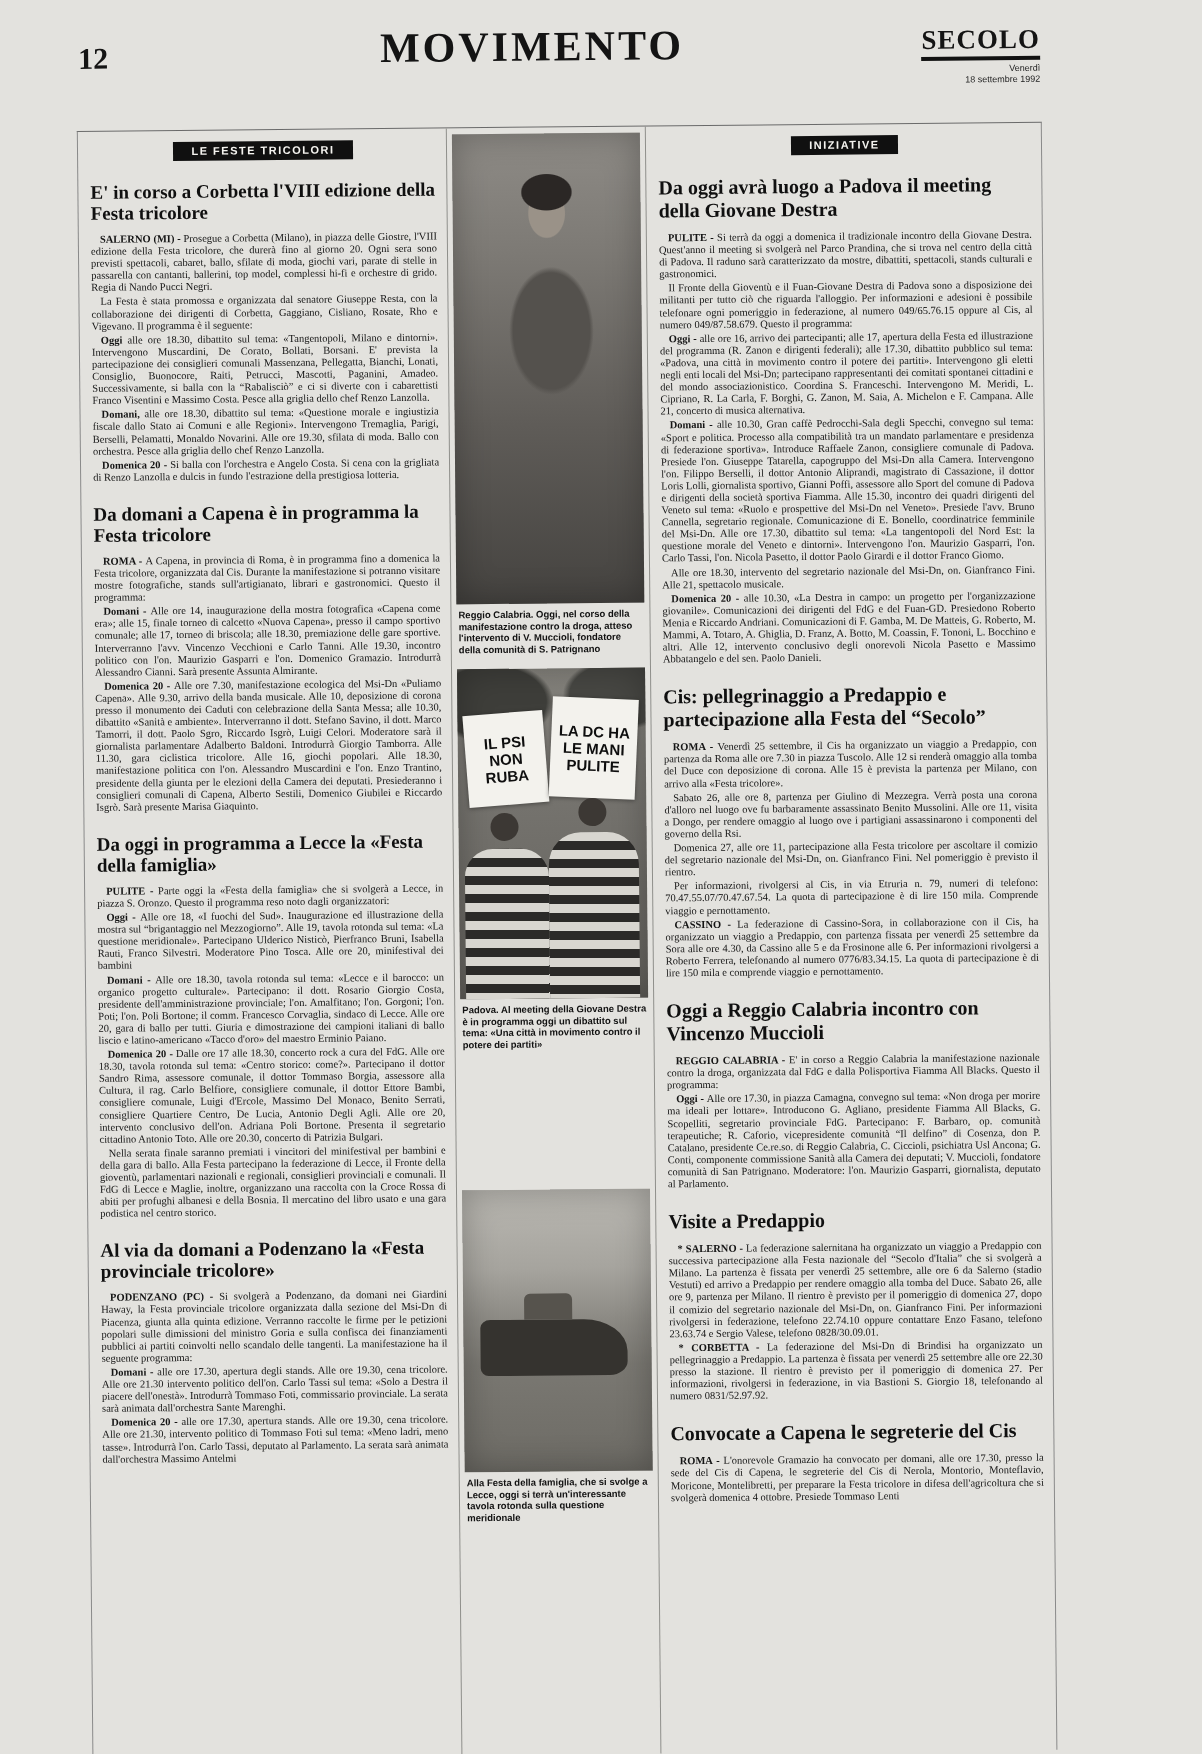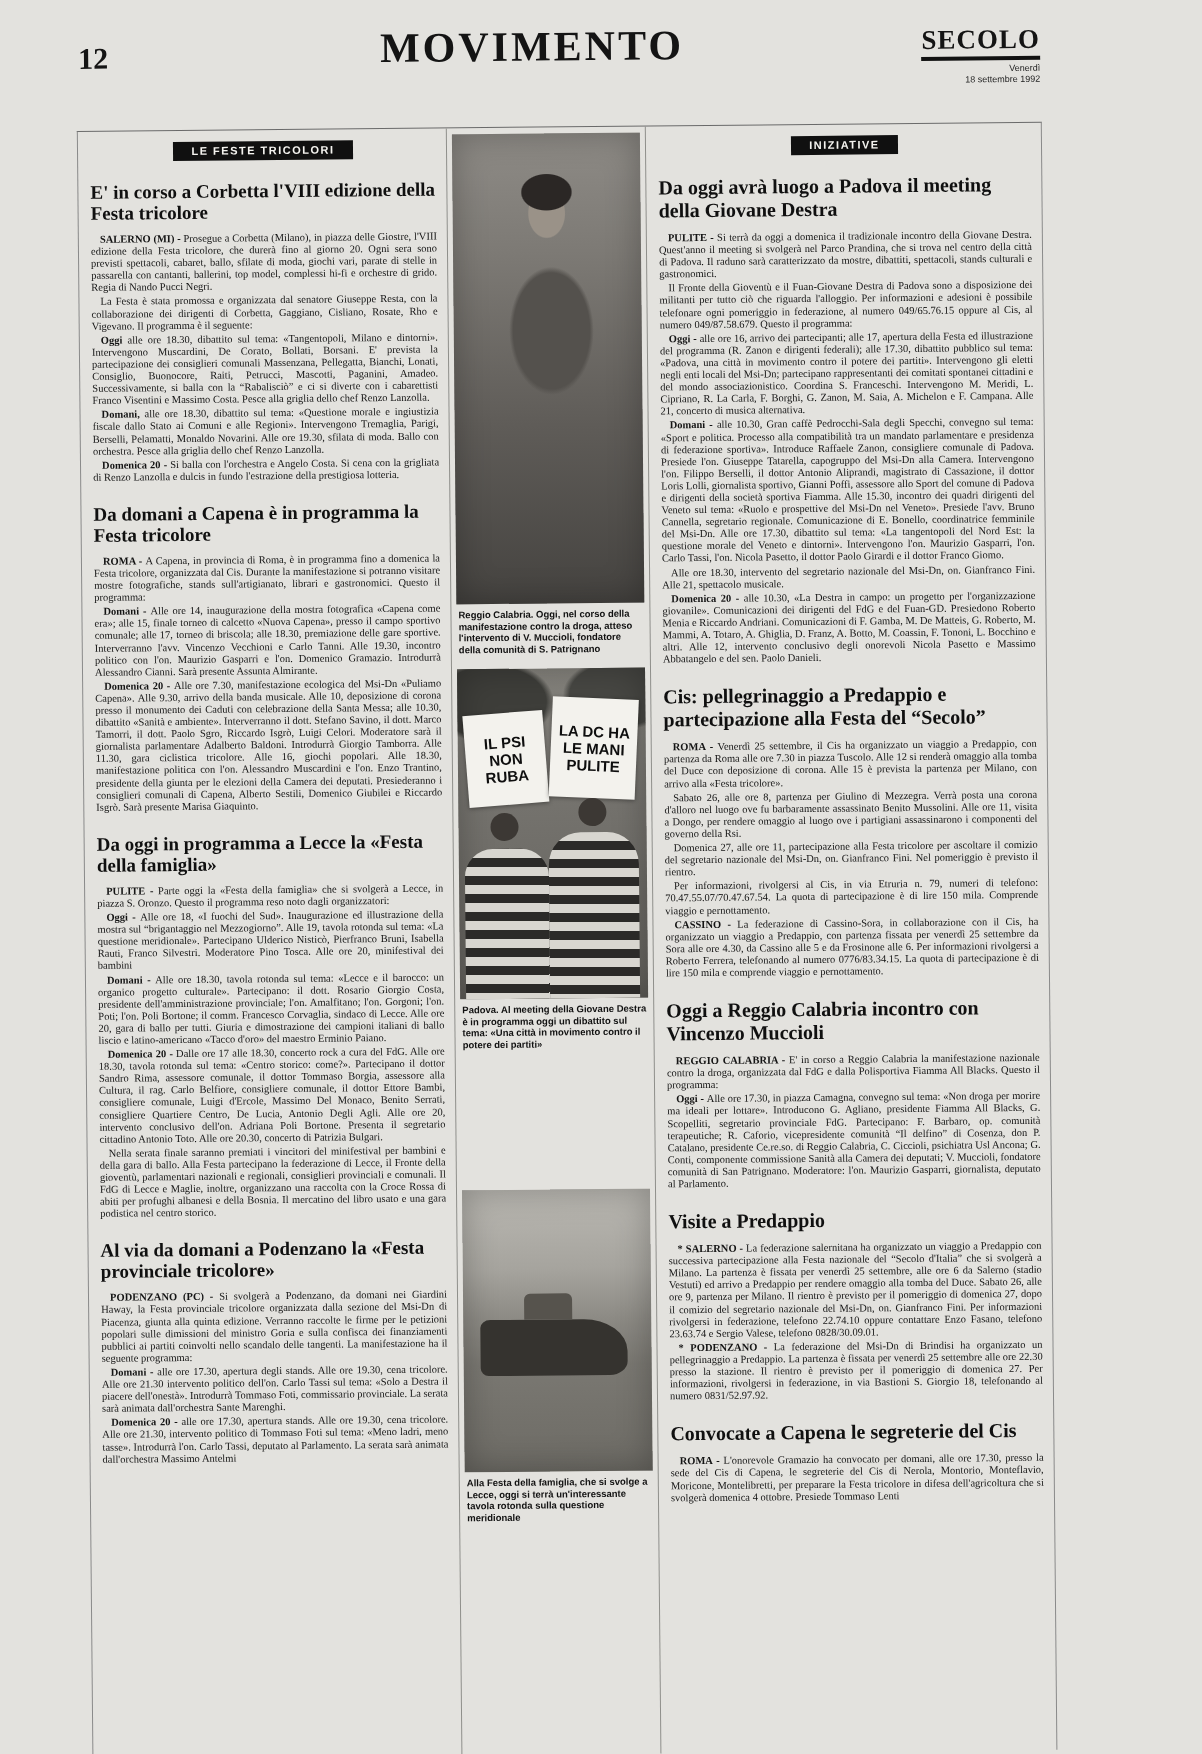--- a/index.html
+++ b/index.html
@@ -214,21 +214,21 @@
         <div class="body">
             <p class="body-par"><b>REGGIO CALABRIA - </b>E' in corso a Reggio Calabria la manifestazione nazionale contro la droga, organizzata dal FdG e dalla Polisportiva Fiamma All Blacks. Questo il programma:</p>
             <p class="body-par"><b>Oggi - </b>Alle ore 17.30, in piazza Camagna, convegno sul tema: «Non droga per morire ma ideali per lottare». Introducono G. Agliano, presidente Fiamma All Blacks, G. Scopelliti, segretario provinciale FdG. Partecipano: F. Barbaro, op. comunità terapeutiche; R. Caforio, vicepresidente comunità “Il delfino” di Cosenza, don P. Catalano, presidente Ce.re.so. di Reggio Calabria, C. Ciccioli, psichiatra Usl Ancona; G. Conti, componente commissione Sanità alla Camera dei deputati; V. Muccioli, fondatore comunità di San Patrignano. Moderatore: l'on. Maurizio Gasparri, giornalista, deputato al Parlamento.</p>
           </div>
       </article>
 
       <article>
         <h2 class="headline">Visite a Predappio</h2>
         <div class="body">
             <p class="body-par"><b>* SALERNO - </b>La federazione salernitana ha organizzato un viaggio a Predappio con successiva partecipazione alla Festa nazionale del “Secolo d'Italia” che si svolgerà a Milano. La partenza è fissata per venerdì 25 settembre, alle ore 6 da Salerno (stadio Vestuti) ed arrivo a Predappio per rendere omaggio alla tomba del Duce. Sabato 26, alle ore 9, partenza per Milano. Il rientro è previsto per il pomeriggio di domenica 27, dopo il comizio del segretario nazionale del Msi-Dn, on. Gianfranco Fini. Per informazioni rivolgersi in federazione, telefono 22.74.10 oppure contattare Enzo Fasano, telefono 23.63.74 e Sergio Valese, telefono 0828/30.09.01.</p>
-            <p class="body-par"><b>* PODENZANO - </b>La federazione del Msi-Dn di Brindisi ha organizzato un pellegrinaggio a Predappio. La partenza è fissata per venerdì 25 settembre alle ore 22.30 presso la stazione. Il rientro è previsto per il pomeriggio di domenica 27. Per informazioni, rivolgersi in federazione, in via Bastioni S. Giorgio 18, telefonando al numero 0831/52.97.92.</p>
+            <p class="body-par"><b>* CORBETTA - </b>La federazione del Msi-Dn di Brindisi ha organizzato un pellegrinaggio a Predappio. La partenza è fissata per venerdì 25 settembre alle ore 22.30 presso la stazione. Il rientro è previsto per il pomeriggio di domenica 27. Per informazioni, rivolgersi in federazione, in via Bastioni S. Giorgio 18, telefonando al numero 0831/52.97.92.</p>
           </div>
       </article>
 
       <article>
         <h2 class="headline">Convocate a Capena le segreterie del Cis</h2>
         <div class="body">
             <p class="body-par"><b>ROMA - </b>L'onorevole Gramazio ha convocato per domani, alle ore 17.30, presso la sede del Cis di Capena, le segreterie del Cis di Nerola, Montorio, Monteflavio, Moricone, Montelibretti, per preparare la Festa tricolore in difesa dell'agricoltura che si svolgerà domenica 4 ottobre. Presiede Tommaso Lenti</p>
           </div>
       </article>
     </div>

